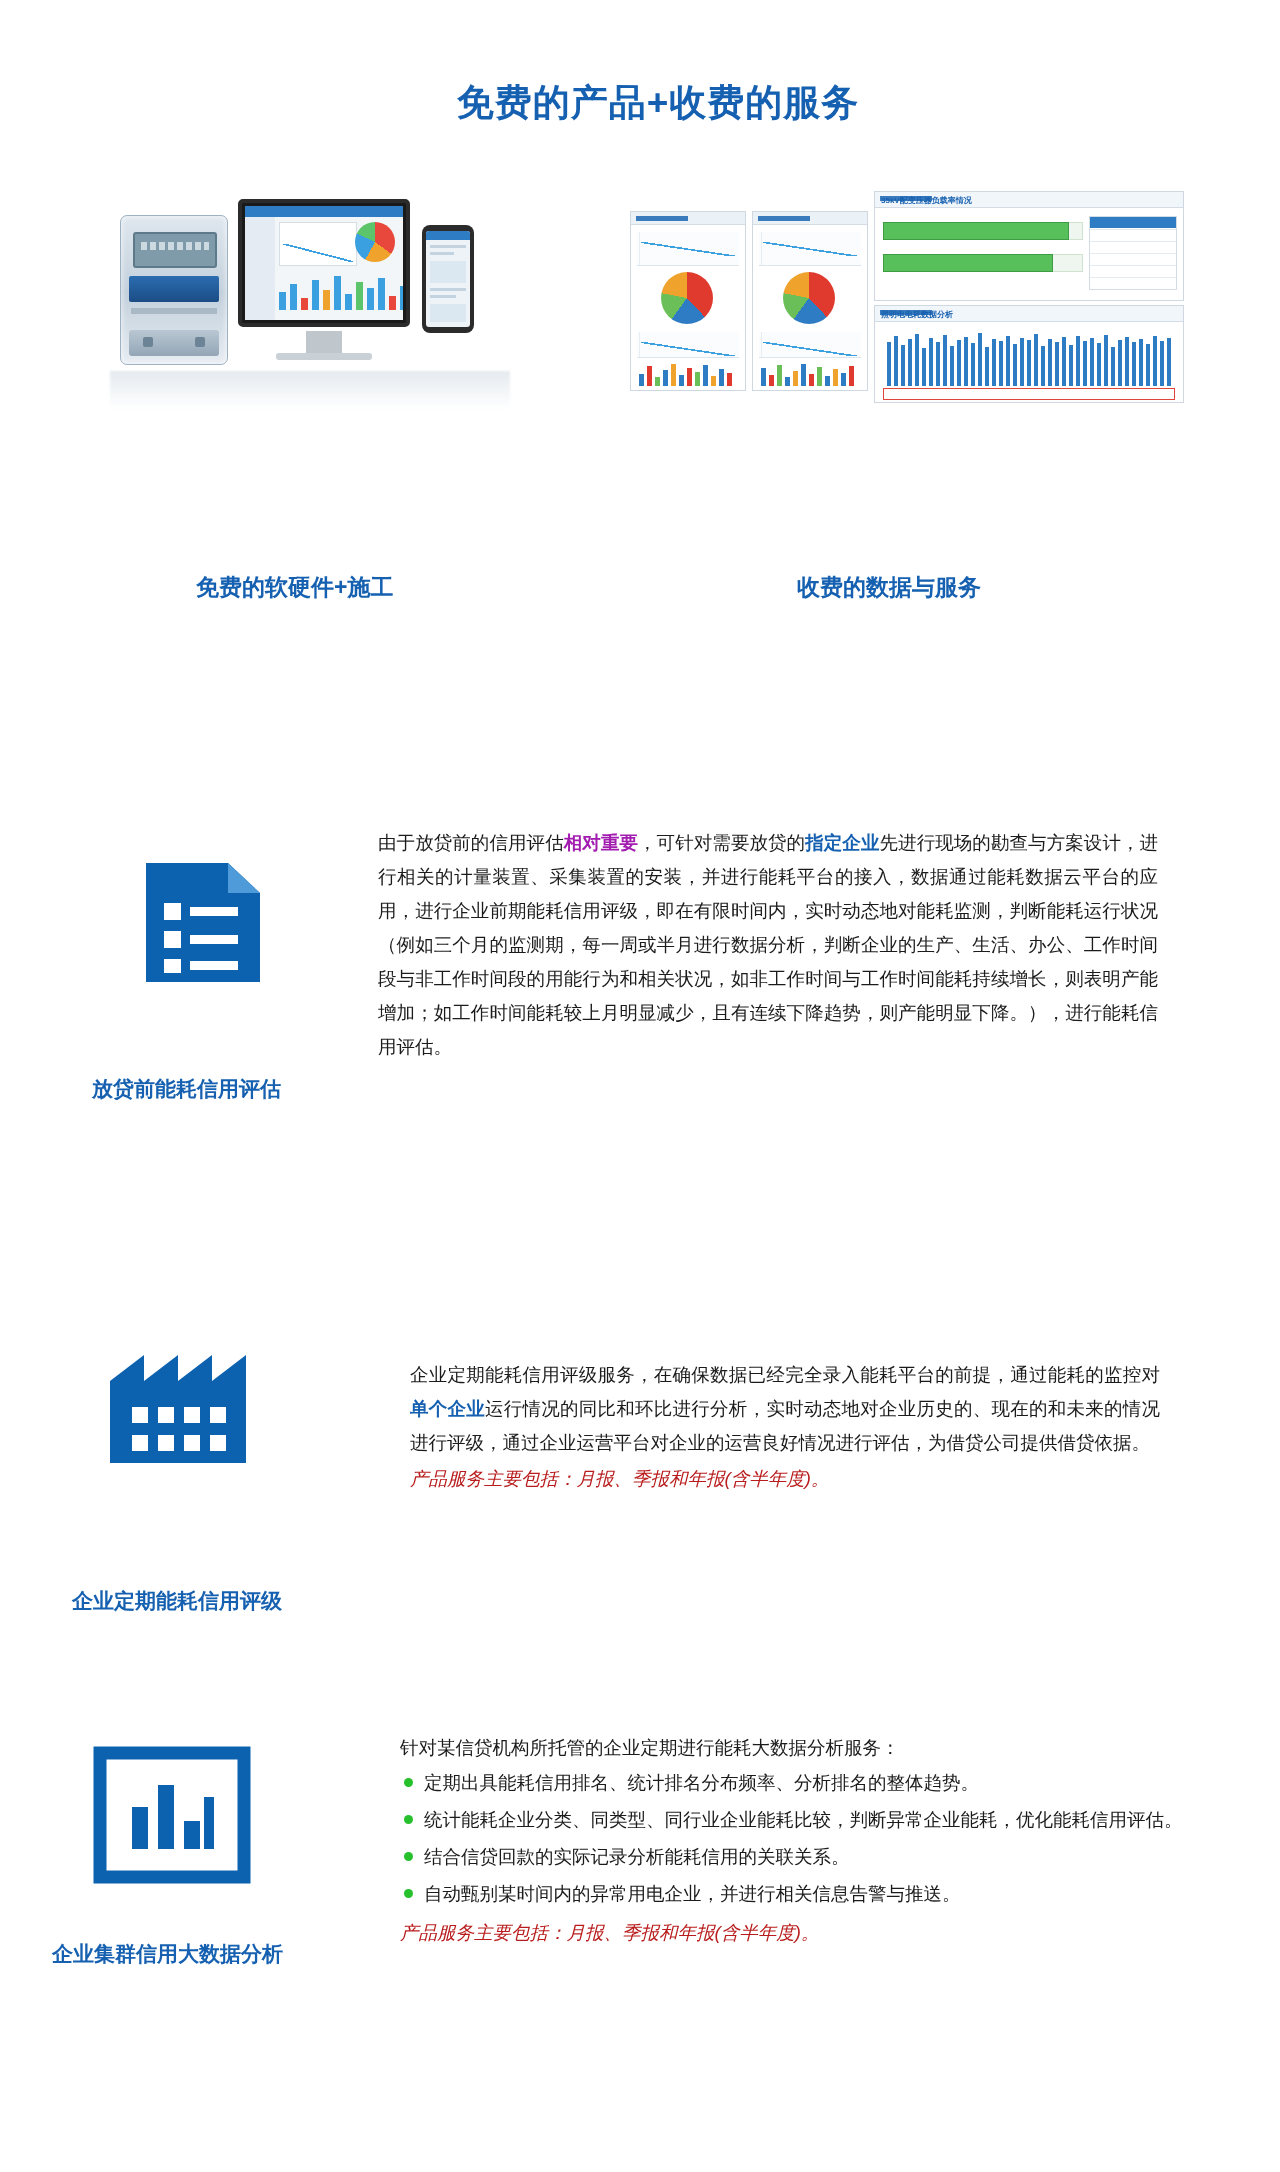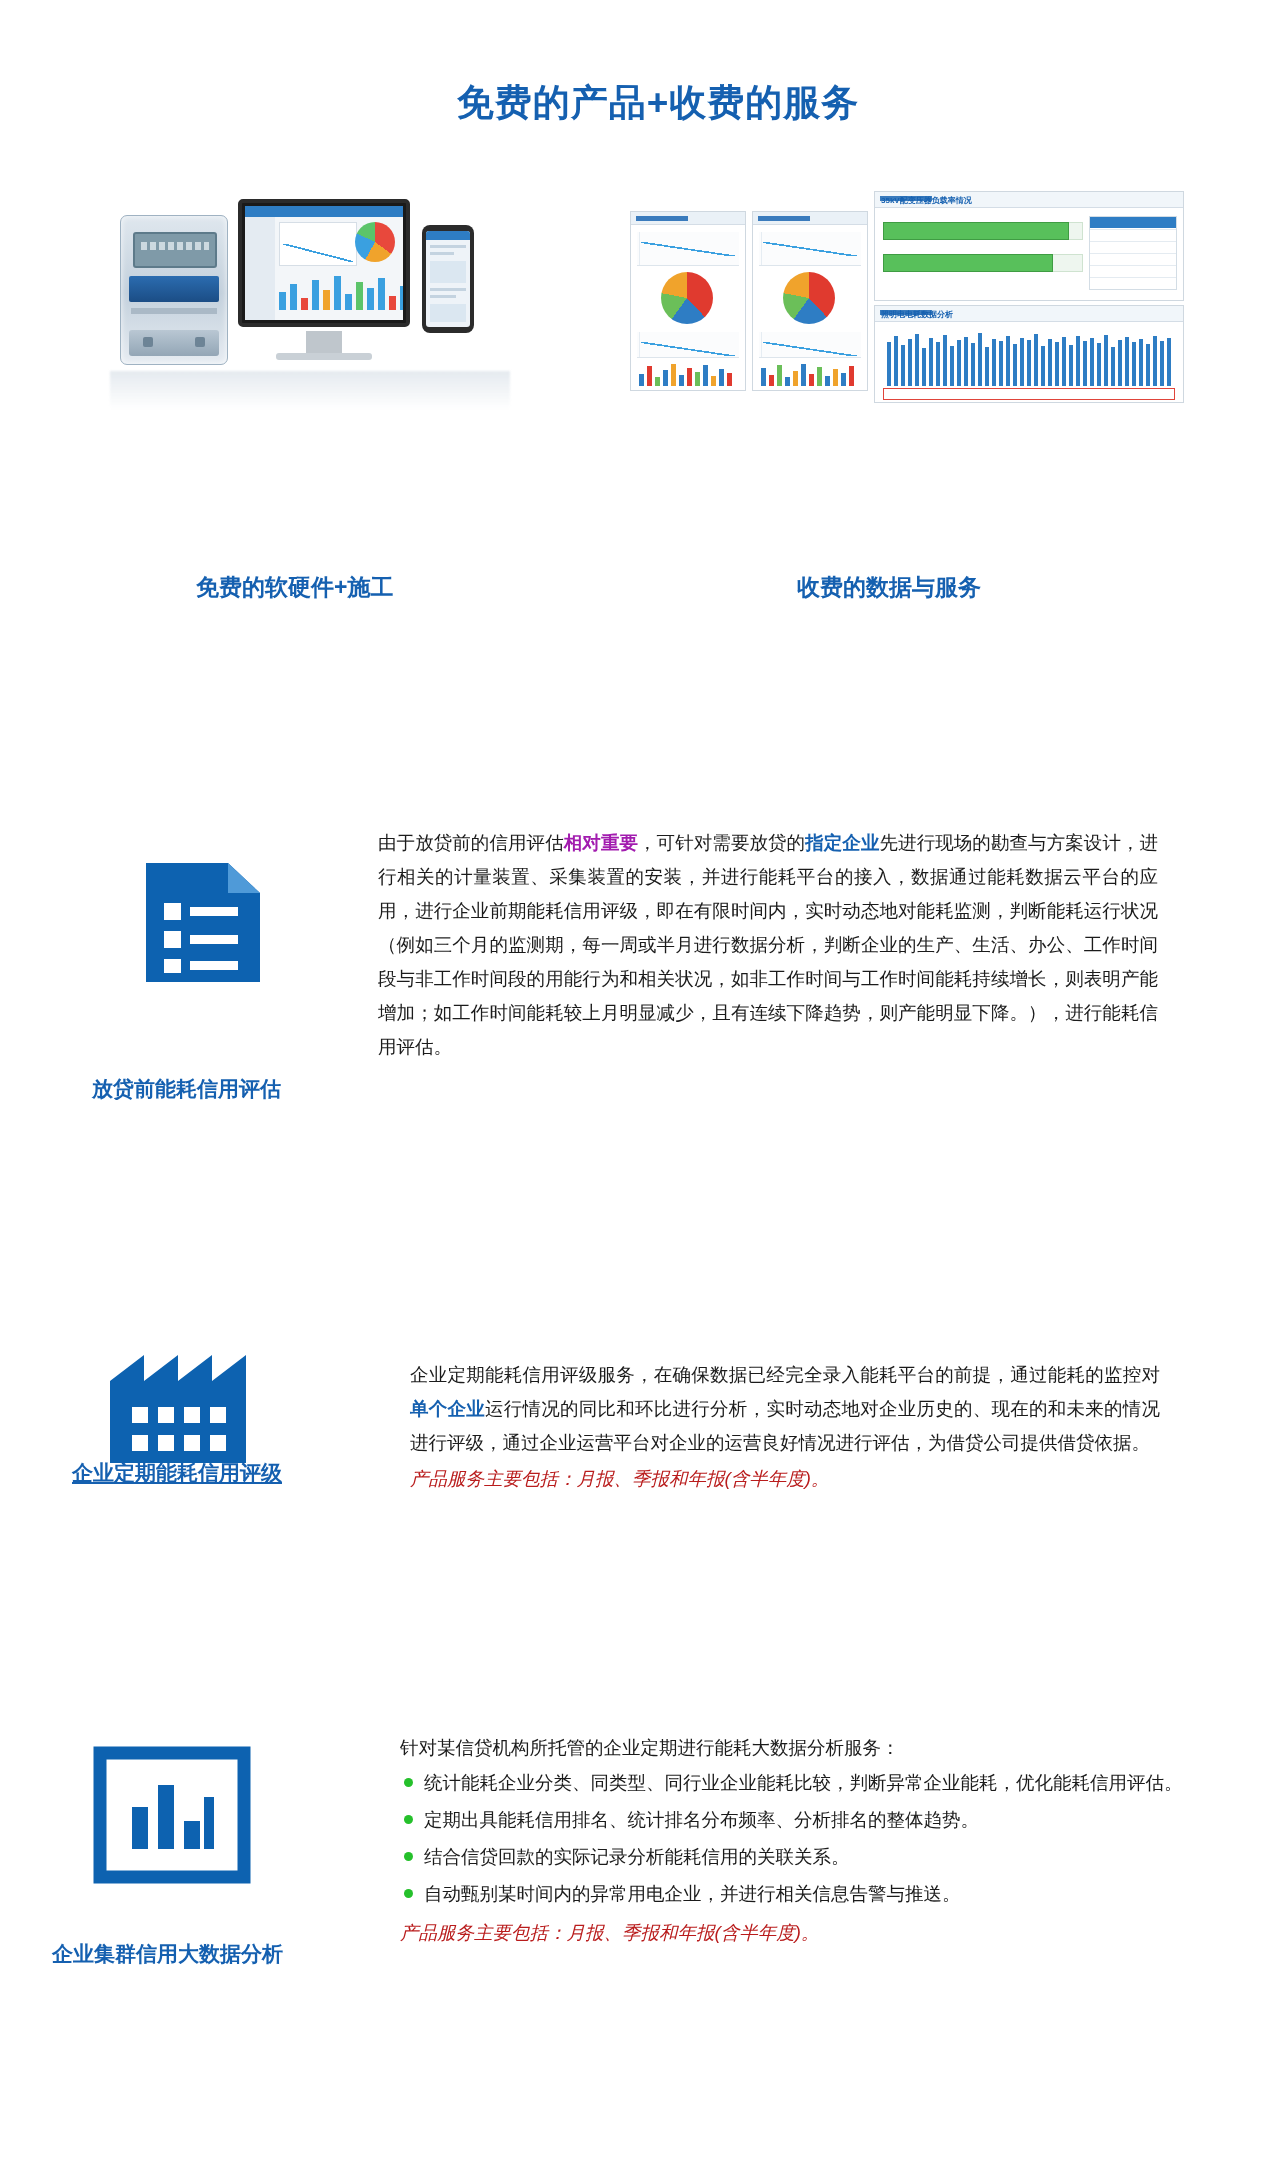--- a/index.html
+++ b/index.html
@@ -440,41 +440,41 @@
       <rect x="32" y="72" width="16" height="16" fill="#ffffff"></rect>
       <rect x="58" y="72" width="16" height="16" fill="#ffffff"></rect>
       <rect x="84" y="72" width="16" height="16" fill="#ffffff"></rect>
       <rect x="110" y="72" width="16" height="16" fill="#ffffff"></rect>
       <rect x="32" y="100" width="16" height="16" fill="#ffffff"></rect>
       <rect x="58" y="100" width="16" height="16" fill="#ffffff"></rect>
       <rect x="84" y="100" width="16" height="16" fill="#ffffff"></rect>
       <rect x="110" y="100" width="16" height="16" fill="#ffffff"></rect>
     </svg>
   </div>
-  <div class="sec-label" style="left:72px; top:1459px;text-decoration:underline;">企业定期能耗信用评级</div>
+  <div class="sec-label" style="left:72px; top:1587px;">企业定期能耗信用评级</div>
   <div class="sec-body" style="left:410px; top:1358px; width:750px;">
     <span>企业定期能耗信用评级服务，在确保数据已经完全录入能耗平台的前提，通过能耗的监控对</span><b>单个企业</b><span>运行情况的同比和环比进行分析，实时动态地对企业历史的、现在的和未来的情况进行评级，通过企业运营平台对企业的运营良好情况进行评估，为借贷公司提供借贷依据。</span>
     <div class="prod-line" style="margin-top:2px;">产品服务主要包括：月报、季报和年报(含半年度)。</div>
   </div>
 </div>
 
 <div class="section">
   <div class="sec-icon" style="left:92px; top:1745px;">
     <svg width="160" height="140" viewBox="0 0 160 140">
       <rect x="8" y="8" width="144" height="124" fill="none" stroke="#0d62b0" stroke-width="13"></rect>
       <rect x="40" y="62" width="16" height="42" fill="#0d62b0"></rect>
       <rect x="66" y="40" width="16" height="64" fill="#0d62b0"></rect>
       <rect x="92" y="76" width="16" height="28" fill="#0d62b0"></rect>
       <rect x="112" y="52" width="10" height="52" fill="#0d62b0"></rect>
     </svg>
   </div>
   <div class="sec-label" style="left:52px; top:1940px;">企业集群信用大数据分析</div>
   <div class="sec-body" style="left:400px; top:1730px; width:790px; line-height:35px;">
     <div>针对某信贷机构所托管的企业定期进行能耗大数据分析服务：</div>
     <ul class="bullets">
+      <li>定期出具能耗信用排名、统计排名分布频率、分析排名的整体趋势。</li>
       <li>统计能耗企业分类、同类型、同行业企业能耗比较，判断异常企业能耗，优化能耗信用评估。</li>
-      <li>定期出具能耗信用排名、统计排名分布频率、分析排名的整体趋势。</li>
       <li>结合信贷回款的实际记录分析能耗信用的关联关系。</li>
       <li>自动甄别某时间内的异常用电企业，并进行相关信息告警与推送。</li>
     </ul>
     <div class="prod-line" style="margin-top:4px;">产品服务主要包括：月报、季报和年报(含半年度)。</div>
   </div>
 </div>
 
 </body></html>

